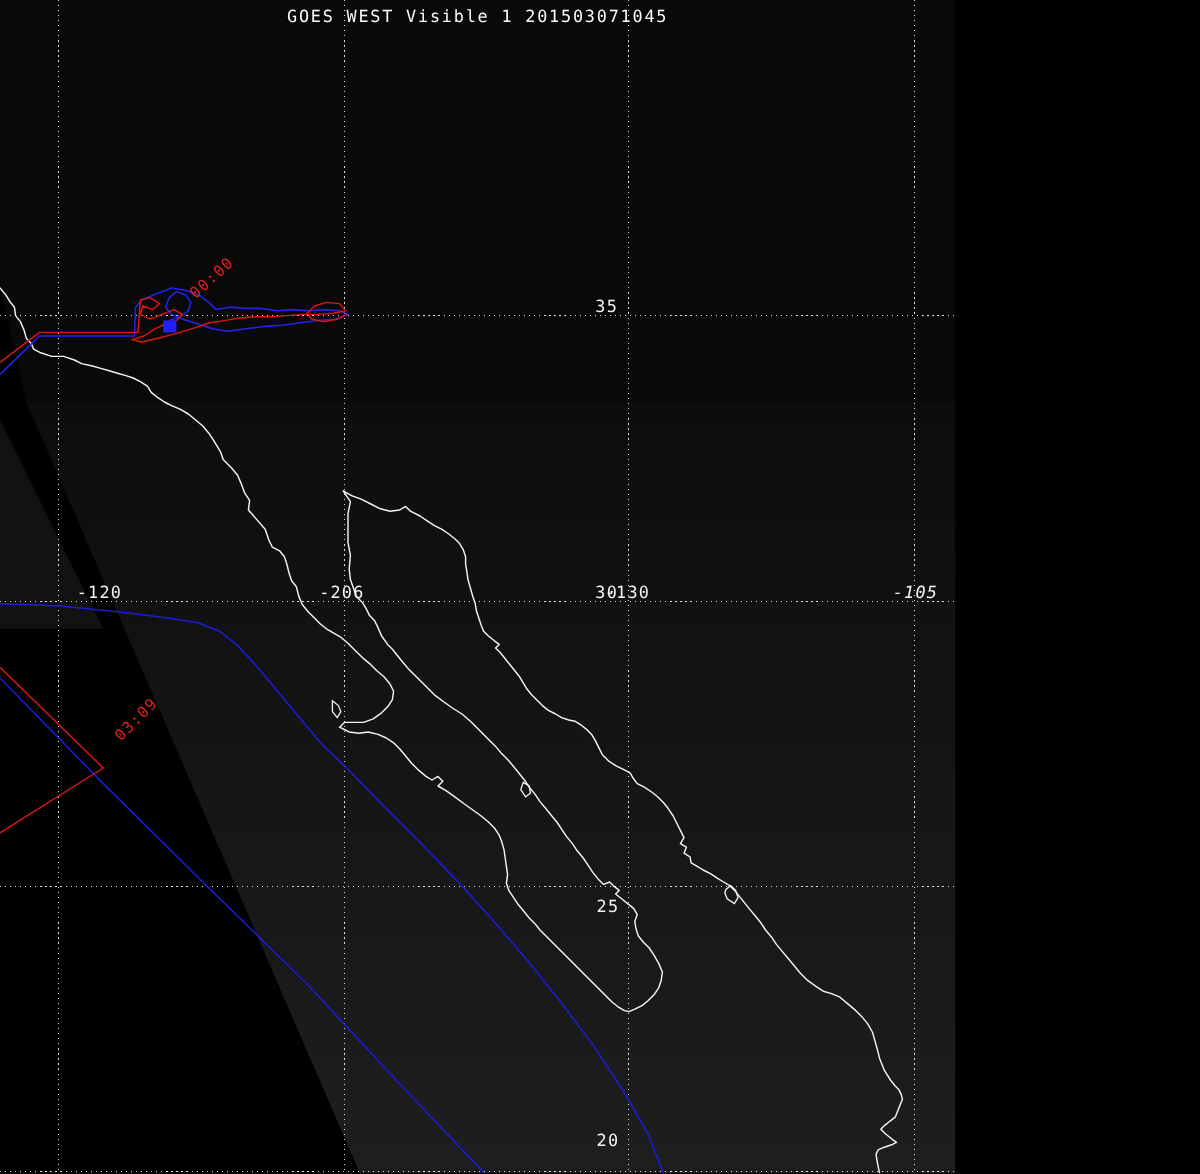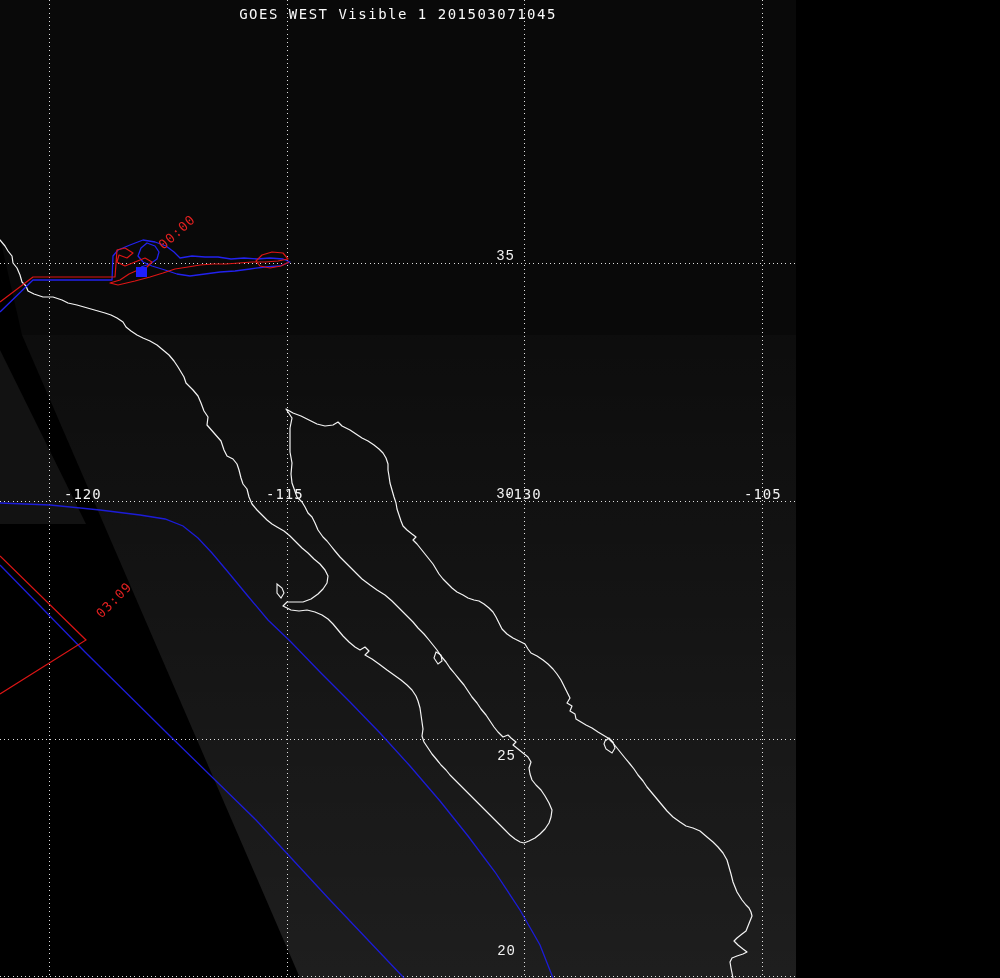--- a/index.html
+++ b/index.html
@@ -1,20 +1,20 @@
 <!DOCTYPE html>
 <html><head>
 <meta charset="utf-8">
 <style>
   html,body{margin:0;padding:0;background:#000;}
   #screen{position:relative;width:796px;height:978px;background:#090909;overflow:hidden;
           font-family:"DejaVu Sans Mono", monospace;}
   #map-svg{position:absolute;left:0;top:0;}
   .lbl{position:absolute;color:#f2f2f2;font-size:14px;line-height:14px;letter-spacing:1px;white-space:pre;}
-  .lat-lbl{transform:translateX(-100%);font-family:Liberation Mono, monospace;}
+  .lat-lbl{transform:translateX(-100%);}
   .time-lbl{position:absolute;color:#e02020;font-size:13px;line-height:13px;letter-spacing:1px;white-space:pre;
             transform-origin:center center;}
   #title{position:absolute;top:6px;left:0;width:100%;text-align:center;color:#fafafa;
          font-size:14px;letter-spacing:1.5px;}
 </style>
 </head>
 <body>
 
 <div id="screen">
 
@@ -57,21 +57,21 @@
       </g>
   </svg>
 
   <div id="labels">
     <div id="title">GOES WEST Visible 1 201503071045</div>
   <div class="lbl lat-lbl" style="left: 515px; top: 249px;">35</div>
       <div class="lbl lat-lbl" style="left: 515px; top: 487px;">30</div>
       <div class="lbl lat-lbl" style="left: 516px; top: 749px;">25</div>
       <div class="lbl lat-lbl" style="left: 516px; top: 944px;">20</div>
       <div class="lbl" style="left: 28px; top: 487px; margin-left: 36px;">-120</div>
-      <div class="lbl" style="left: 266px; top: 487px;">-115</div>
+      <div class="lbl" style="left: 266px; top: 487px;">-206</div>
       <div class="lbl" style="left: 504px; top: 487px;">-130</div>
-      <div class="lbl" style="left: 744px; top: 487px;">-105</div>
+      <div class="lbl" style="left: 744px; top: 487px; font-style: italic;">-105</div>
       <div class="lbl" style="left: 982px; top: 487px;">-1</div>
       <div class="time-lbl" style="left: 177px; top: 232px; transform: translate(-50%, -50%) rotate(-42deg);">00:00</div>
       <div class="time-lbl" style="left: 114px; top: 600px; transform: translate(-50%, -50%) rotate(-45deg);">03:09</div>
     </div>
 
 </div>
 
 </body></html>

